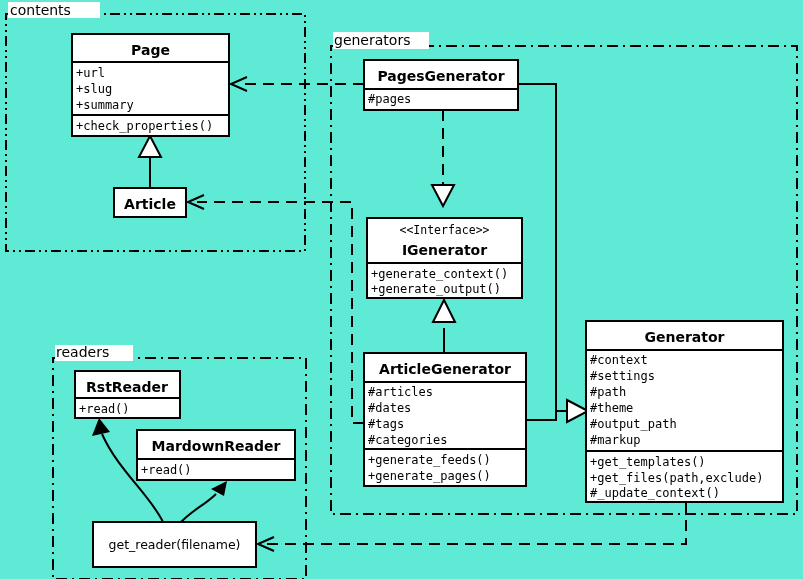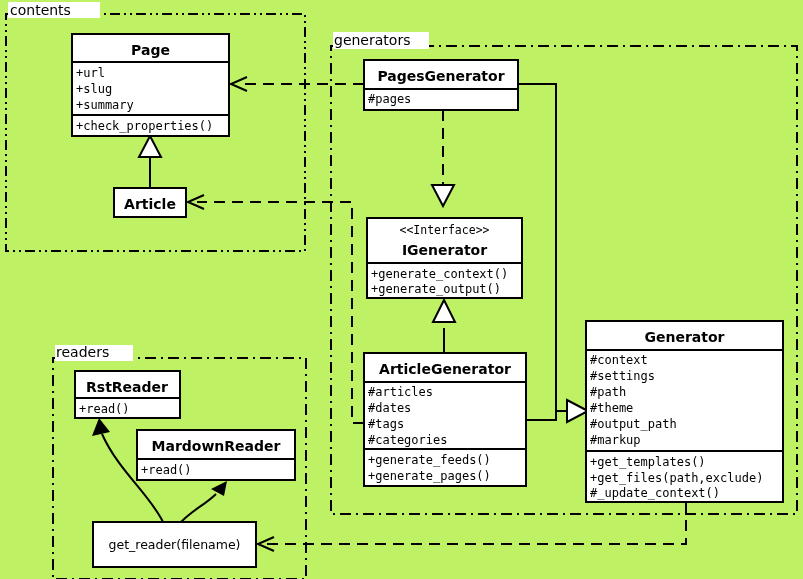--- a/index.html
+++ b/index.html
@@ -11,21 +11,21 @@
   body {
     font-family: "DejaVu Sans", sans-serif;
     width: 803px;
     height: 579px;
     overflow: hidden;
   }
   #diagram-root {
     position: relative;
     width: 803px;
     height: 579px;
-    background: #bef264;
+    background: #5eead4;
   }
   svg#uml-svg {
     display: block;
     width: 803px;
     height: 579px;
   }
   .pkg-label {
     font-family: "DejaVu Sans", sans-serif;
     font-size: 14px;
     fill: #000000;

